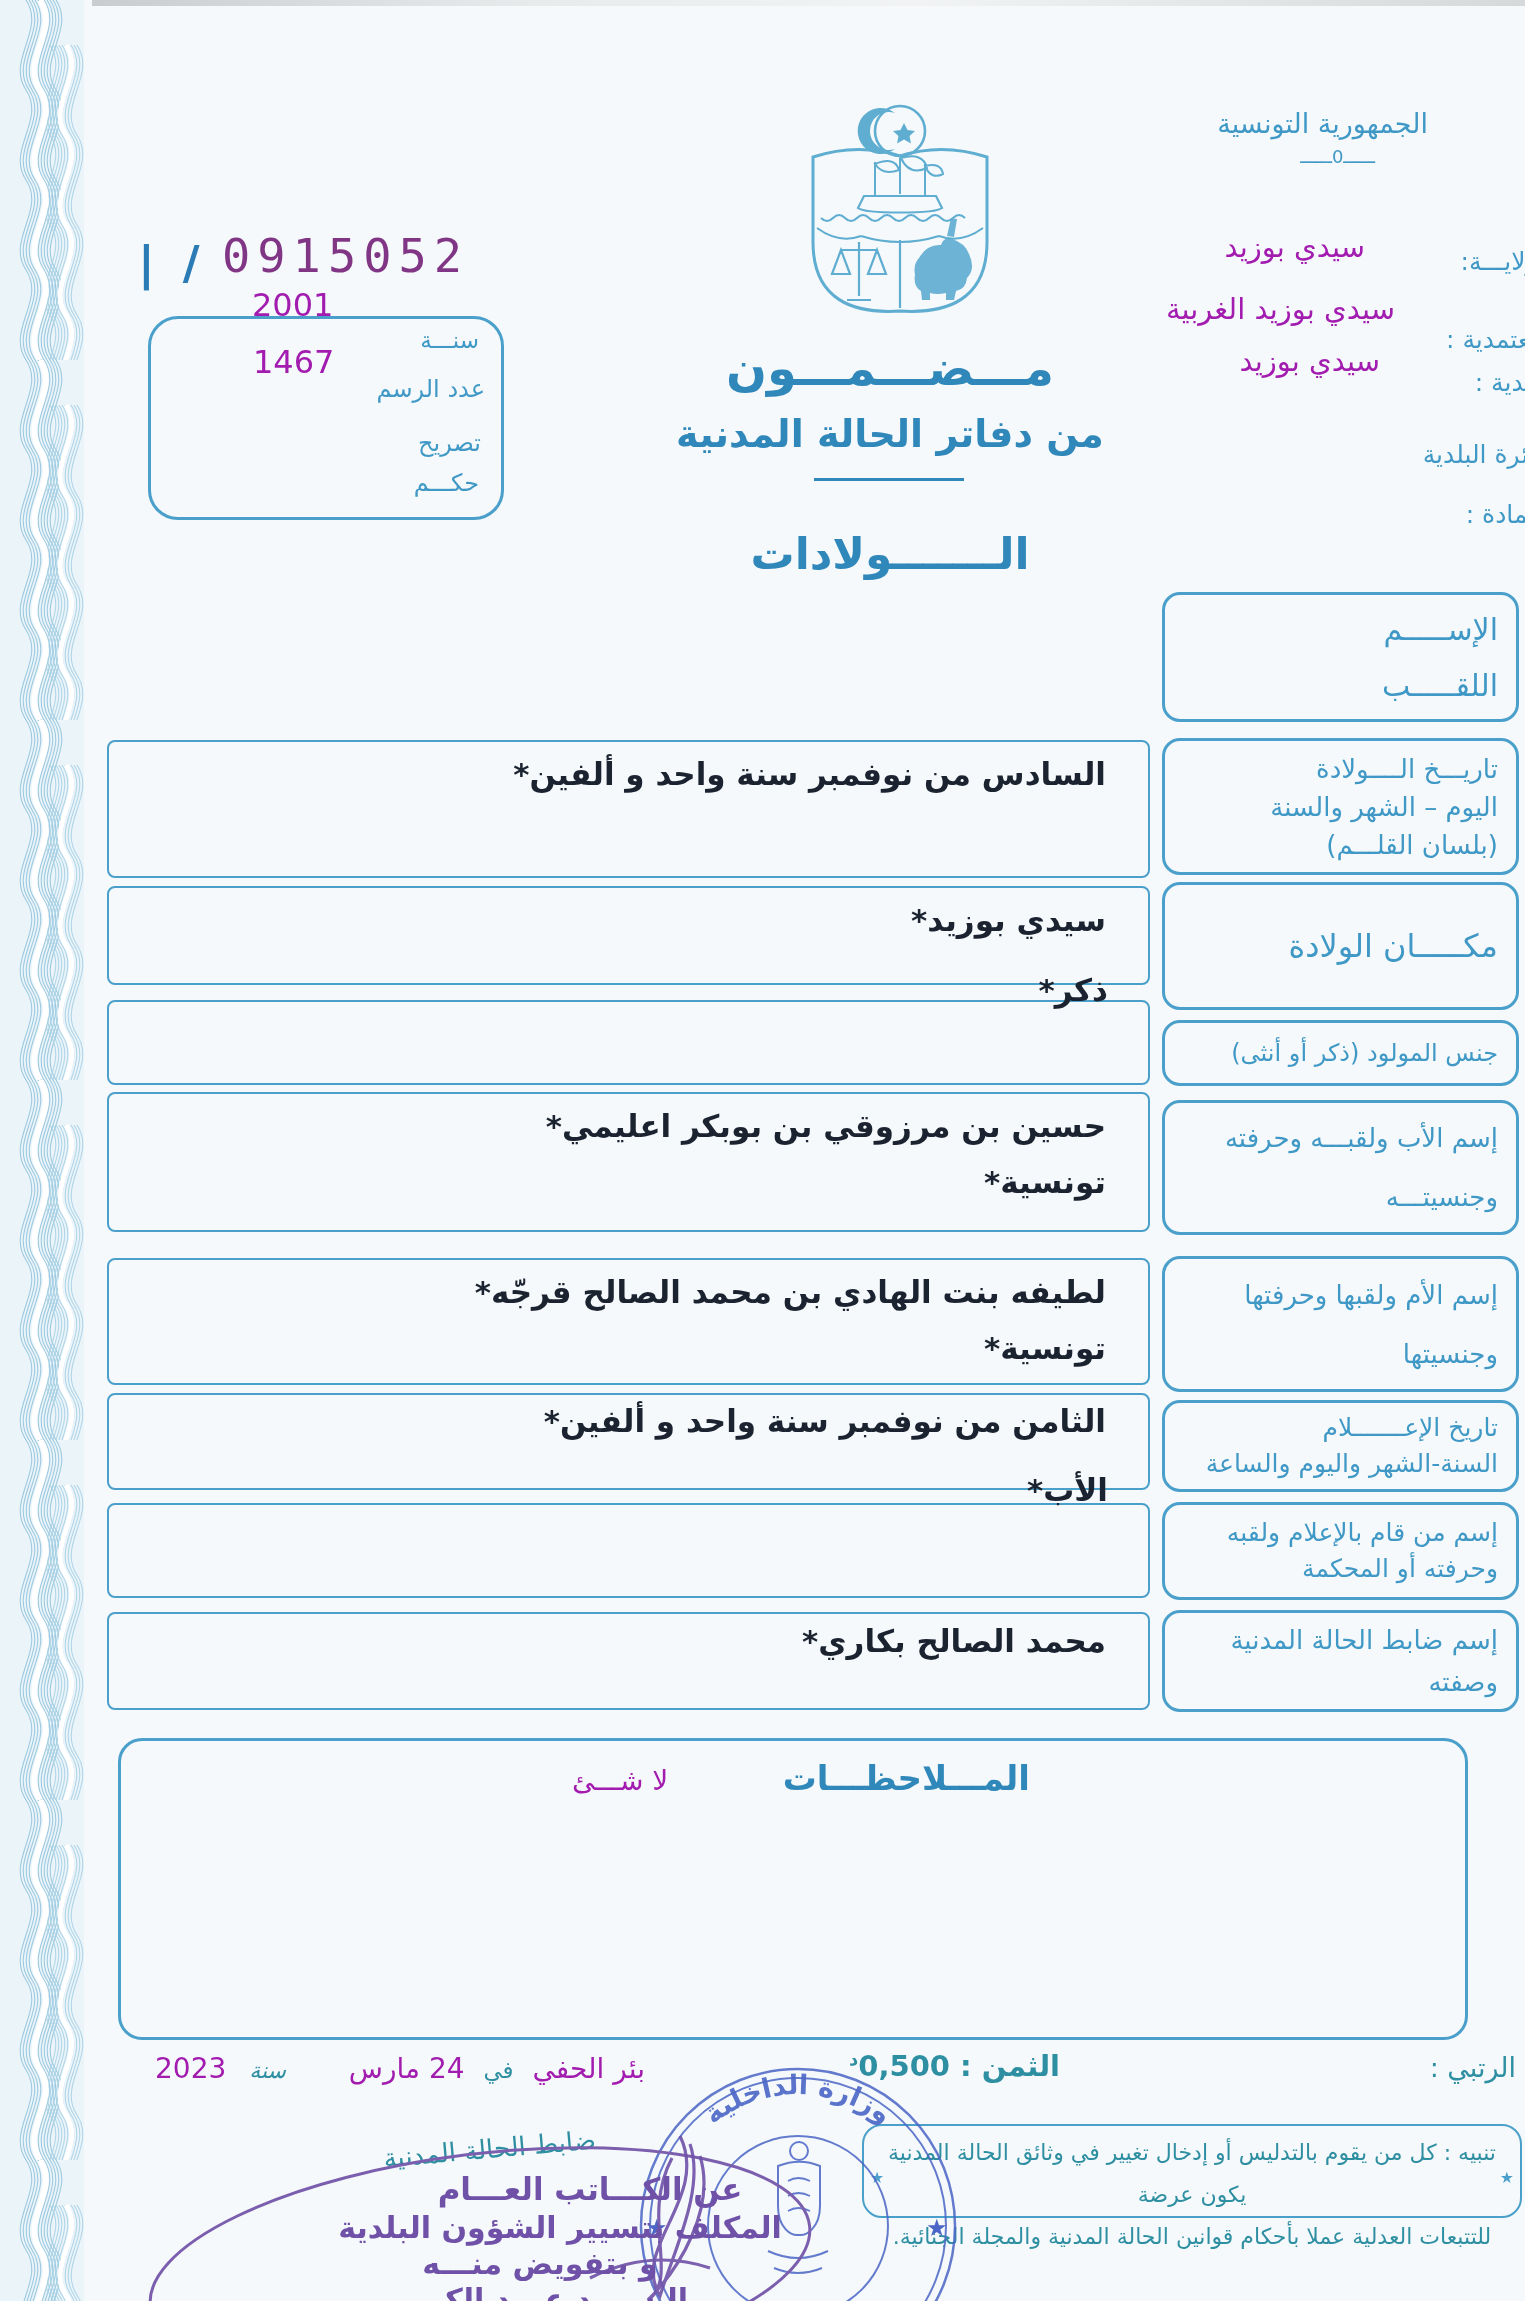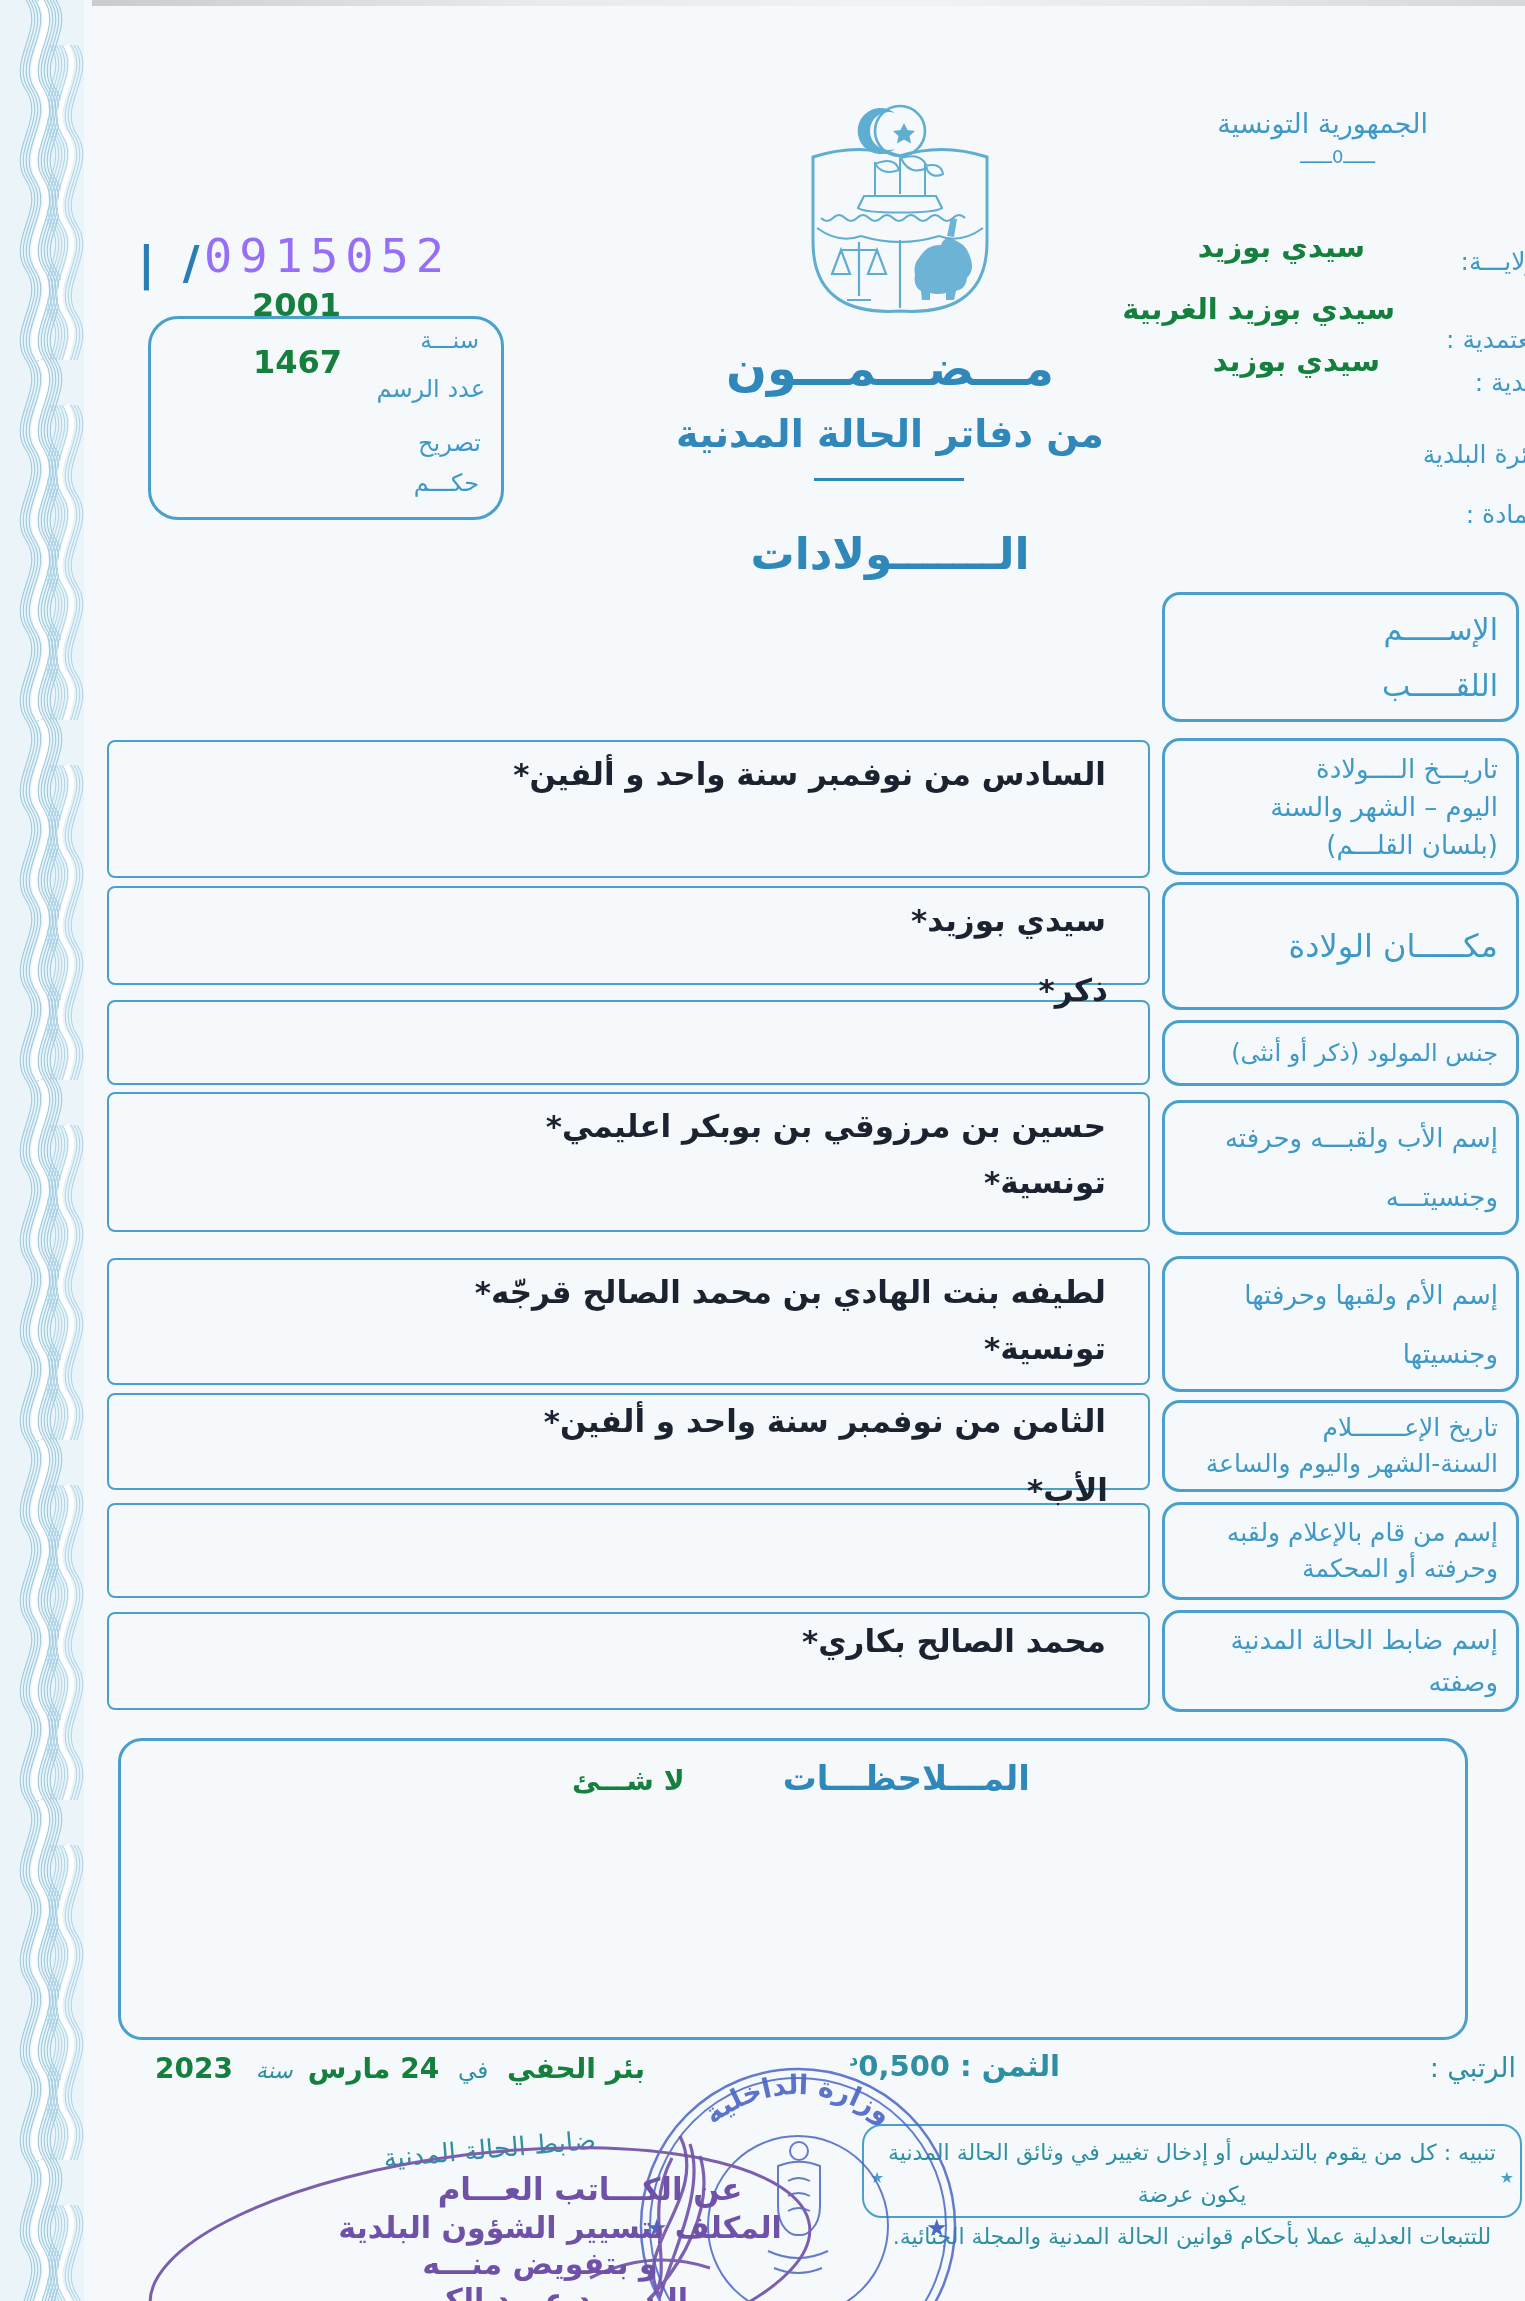--- a/index.html
+++ b/index.html
@@ -2,21 +2,21 @@
 <html lang="ar"><head>
 <meta charset="utf-8">
 <style>
   html,body{margin:0;padding:0;background:#e8eaec;}
   #page{position:relative;width:1525px;height:2301px;background:#f5f9fb;overflow:hidden;
         font-family:"DejaVu Sans",sans-serif;}
   .abs{position:absolute;}
   .rtl{direction:rtl;unicode-bidi:isolate;}
   .blue{color:#3f98c5;}
   .titleblue{color:#2f87ba;font-weight:bold;}
-  .ink{color:#15803d;font-weight:bold;}
+  .ink{color:#a21caf;font-weight:normal;}
   .teal{color:#2f8fa2;}
   .nowrap{white-space:nowrap;}
   .lbox{position:absolute;left:1162px;width:357px;border:3px solid #4aa0ca;border-radius:18px;
         display:flex;flex-direction:column;box-sizing:border-box;direction:rtl;text-align:right;
         padding:6px 18px 6px 8px;color:#3f98c5;}
   .lbox .ll{white-space:nowrap;}
   .vbox{position:absolute;left:107px;width:1043px;border:2px solid #4aa0ca;border-radius:8px;
         box-sizing:border-box;direction:rtl;text-align:right;padding:4px 42px 0 10px;}
   .vline{font-weight:bold;color:#1b2330;font-size:31px;line-height:56px;white-space:nowrap;}
   .vfloat{position:absolute;font-weight:bold;color:#1b2330;font-size:31px;direction:rtl;white-space:nowrap;}
@@ -85,21 +85,21 @@
   <div class="abs rtl blue nowrap" style="right:-34px;top:325px;font-size:25px;">المعتمدية :</div>
   <div class="abs rtl ink nowrap" style="right:130px;top:292px;font-size:29px;">سيدي بوزيد الغربية</div>
 
   <div class="abs rtl blue nowrap" style="right:-30px;top:368px;font-size:25px;">البلدية :</div>
   <div class="abs rtl ink nowrap" style="right:145px;top:344px;font-size:29px;">سيدي بوزيد</div>
 
   <div class="abs rtl blue nowrap" style="right:-38px;top:440px;font-size:25px;">الدائرة البلدية</div>
   <div class="abs rtl blue nowrap" style="right:-30px;top:500px;font-size:25px;">العمادة :</div>
 
   <div class="abs nowrap" style="left:138px;top:236px;font-size:46px;font-weight:bold;color:#2b7cb6;letter-spacing:6px;">| /</div>
-  <div class="abs nowrap" style="left:204px;top:228px;font-size:47px;color:#8b5cf6;font-family:'DejaVu Sans Mono',monospace;letter-spacing:7px;opacity:.88;">0915052</div>
+  <div class="abs nowrap" style="left:222px;top:228px;font-size:47px;color:#701a75;font-family:'DejaVu Sans Mono',monospace;letter-spacing:7px;opacity:.88;">0915052</div>
   <div class="abs ink nowrap" style="left:252px;top:286px;font-size:32px;">2001</div>
 
   <div class="abs" style="left:148px;top:316px;width:356px;height:204px;border:3px solid #4aa0ca;border-radius:30px;box-sizing:border-box;">
     <div class="abs ink nowrap" style="left:102px;top:24px;font-size:32px;">1467</div>
     <div class="abs rtl blue nowrap" style="right:22px;top:8px;font-size:23px;">سنـــة</div>
     <div class="abs rtl blue nowrap" style="right:16px;top:56px;font-size:24px;">عدد الرسم</div>
     <div class="abs rtl blue nowrap" style="right:20px;top:110px;font-size:24px;">تصريح</div>
     <div class="abs rtl blue nowrap" style="right:22px;top:150px;font-size:24px;">حكـــم</div>
   </div>
 

